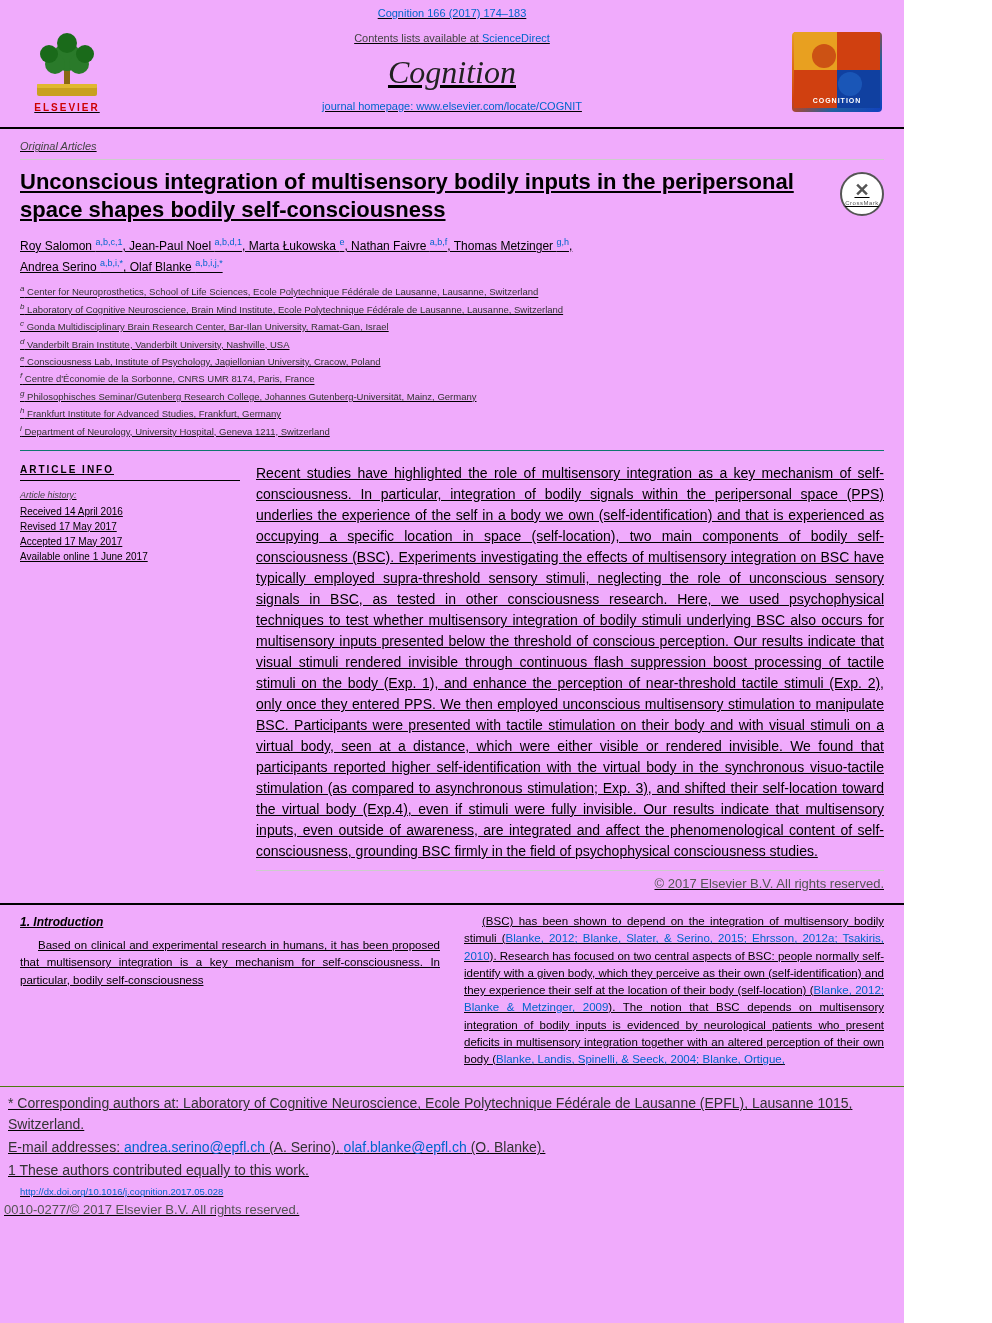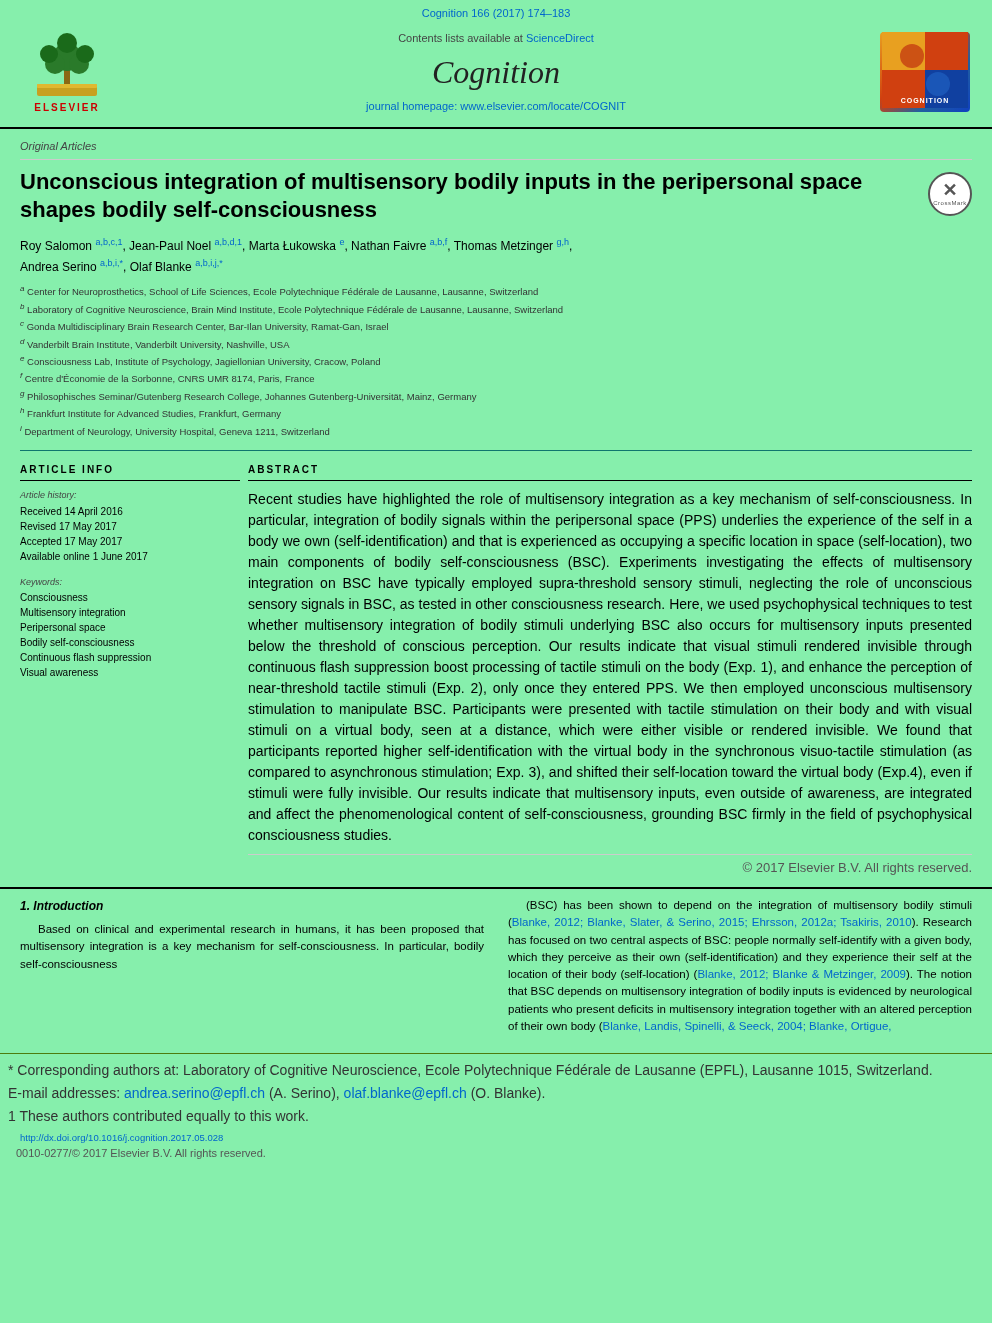--- a/index.html
+++ b/index.html
@@ -6,24 +6,25 @@
     body {
       font-family: 'Times New Roman', Times, serif;
       background: #fff;
       color: #000;
       width: 992px;
       min-height: 1323px;
       font-size: 13px;
       line-height: 1.4;
     }
     .page {
-      width: 992px;
+      width: 904px;
       min-height: 1323px;
-      background: #86efac;
+      background: #f0abfc;
       padding: 0;
+      text-decoration: underline;
     }
 
     
     .journal-header {
       border-bottom: 2px solid #000;
       padding-bottom: 6px;
       margin-bottom: 0;
     }
     .journal-top-line {
       text-align: center;
@@ -180,21 +181,21 @@
     }
     .aff-sup {
       font-size: 8px;
       vertical-align: super;
       font-style: italic;
     }
 
     
     .two-col {
       display: flex;
-      gap: 8px;
+      gap: 16px;
       margin-top: 10px;
     }
     .col-left {
       width: 220px;
       flex-shrink: 0;
     }
     .col-right {
       flex: 1;
     }
 
@@ -309,22 +310,22 @@
     .footnote-row { margin-bottom: 2px; }
     .doi-line {
       padding-left: 20px;
       padding-right: 20px;
       font-size: 9.5px;
       font-family: Arial, sans-serif;
       color: #0066cc;
       margin-top: 4px;
     }
     .elsevier-footer {
-      padding-left: 16px;
-      font-size: 11px;
+      padding-left: 4px;
+      font-size: 13px;
       font-family: Arial, sans-serif;
       color: #555;
       margin-top: 2px;
     }
   </style>
 </head>
 <body>
 
 <div class="page">
 
@@ -431,33 +432,23 @@
 
       <div class="col-left">
         <div class="section-label">ARTICLE INFO</div>
         <div class="article-info-block">
           <div class="info-sub-label">Article history:</div>
           <div class="info-date-row">Received 14 April 2016</div>
           <div class="info-date-row">Revised 17 May 2017</div>
           <div class="info-date-row">Accepted 17 May 2017</div>
           <div class="info-date-row">Available online 1 June 2017</div>
         </div>
-        <div class="keywords-block">
-          <div class="kw-label">Keywords:</div>
-          <div class="kw-item">Consciousness</div>
-          <div class="kw-item">Multisensory integration</div>
-          <div class="kw-item">Peripersonal space</div>
-          <div class="kw-item">Bodily self-consciousness</div>
-          <div class="kw-item">Continuous flash suppression</div>
-          <div class="kw-item">Visual awareness</div>
-        </div>
       </div>
 
       <div class="col-right">
-        <div class="section-label">ABSTRACT</div>
         <div class="abstract-text">Recent studies have highlighted the role of multisensory integration as a key mechanism of self-consciousness. In particular, integration of bodily signals within the peripersonal space (PPS) underlies the experience of the self in a body we own (self-identification) and that is experienced as occupying a specific location in space (self-location), two main components of bodily self-consciousness (BSC). Experiments investigating the effects of multisensory integration on BSC have typically employed supra-threshold sensory stimuli, neglecting the role of unconscious sensory signals in BSC, as tested in other consciousness research. Here, we used psychophysical techniques to test whether multisensory integration of bodily stimuli underlying BSC also occurs for multisensory inputs presented below the threshold of conscious perception. Our results indicate that visual stimuli rendered invisible through continuous flash suppression boost processing of tactile stimuli on the body (Exp. 1), and enhance the perception of near-threshold tactile stimuli (Exp. 2), only once they entered PPS. We then employed unconscious multisensory stimulation to manipulate BSC. Participants were presented with tactile stimulation on their body and with visual stimuli on a virtual body, seen at a distance, which were either visible or rendered invisible. We found that participants reported higher self-identification with the virtual body in the synchronous visuo-tactile stimulation (as compared to asynchronous stimulation; Exp. 3), and shifted their self-location toward the virtual body (Exp.4), even if stimuli were fully invisible. Our results indicate that multisensory inputs, even outside of awareness, are integrated and affect the phenomenological content of self-consciousness, grounding BSC firmly in the field of psychophysical consciousness studies.</div>
         <div class="copyright-line">© 2017 Elsevier B.V. All rights reserved.</div>
       </div>
     </div>
   </div>
 
   <div class="main-content">
     <div class="two-col-main">
 
       <div class="main-col">

